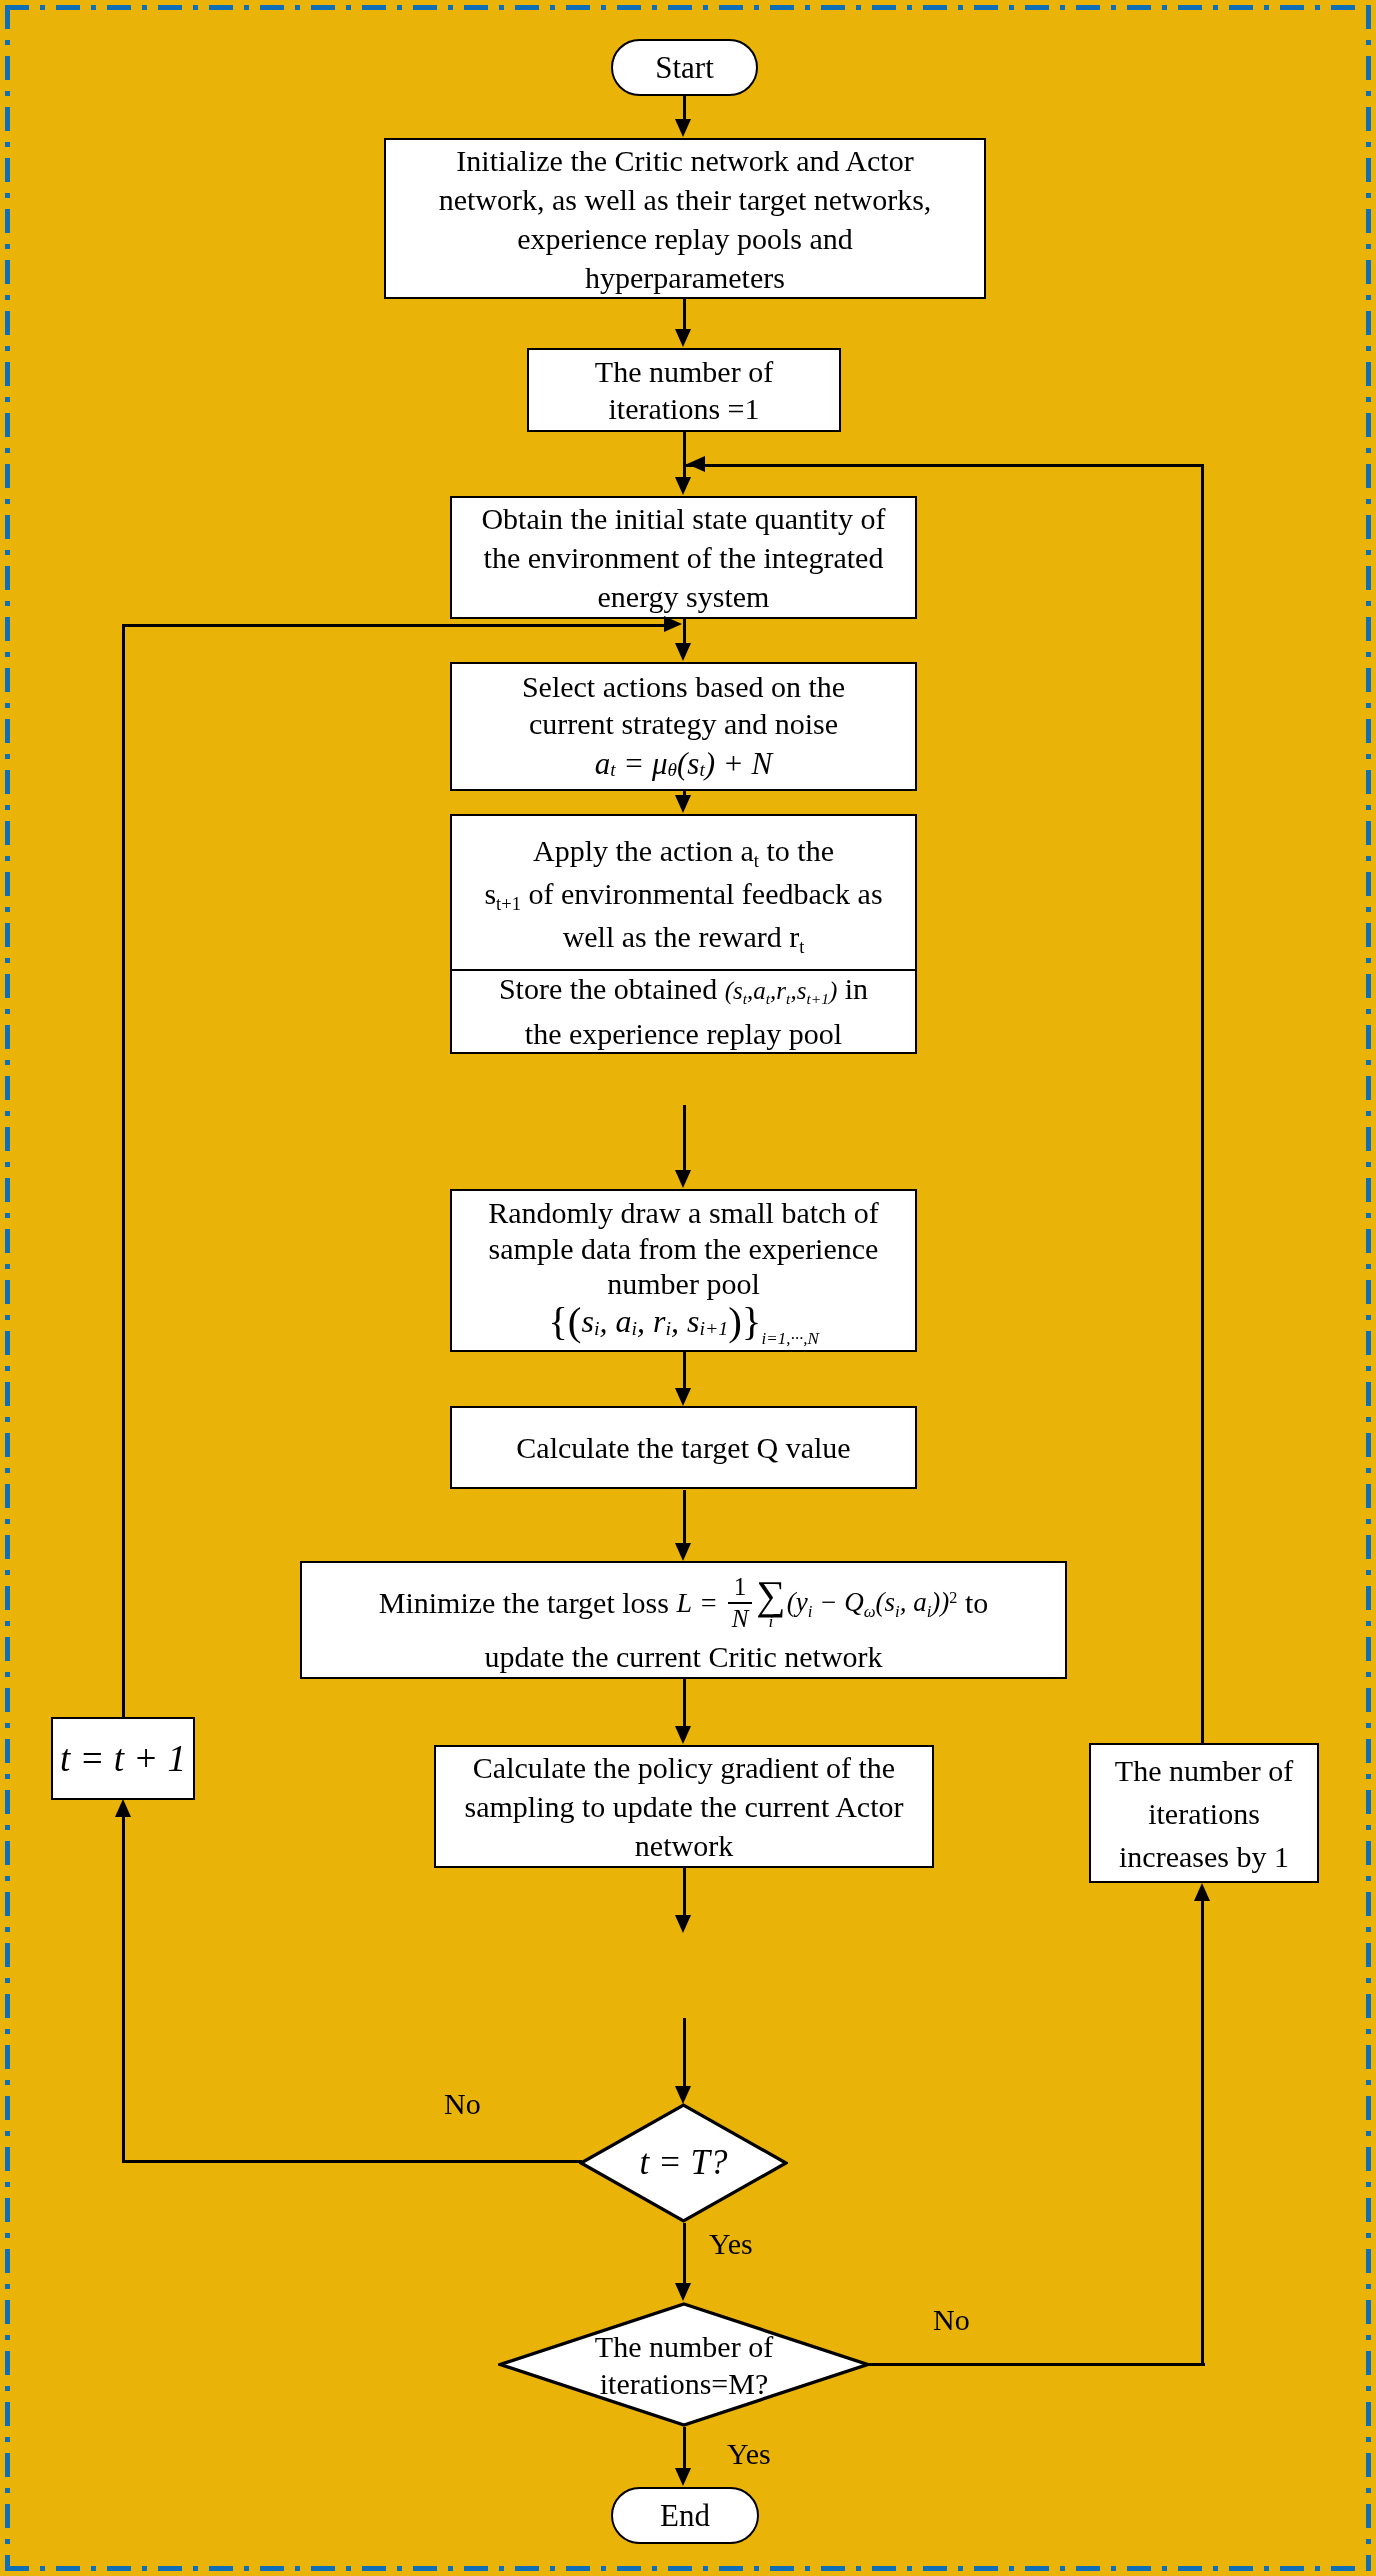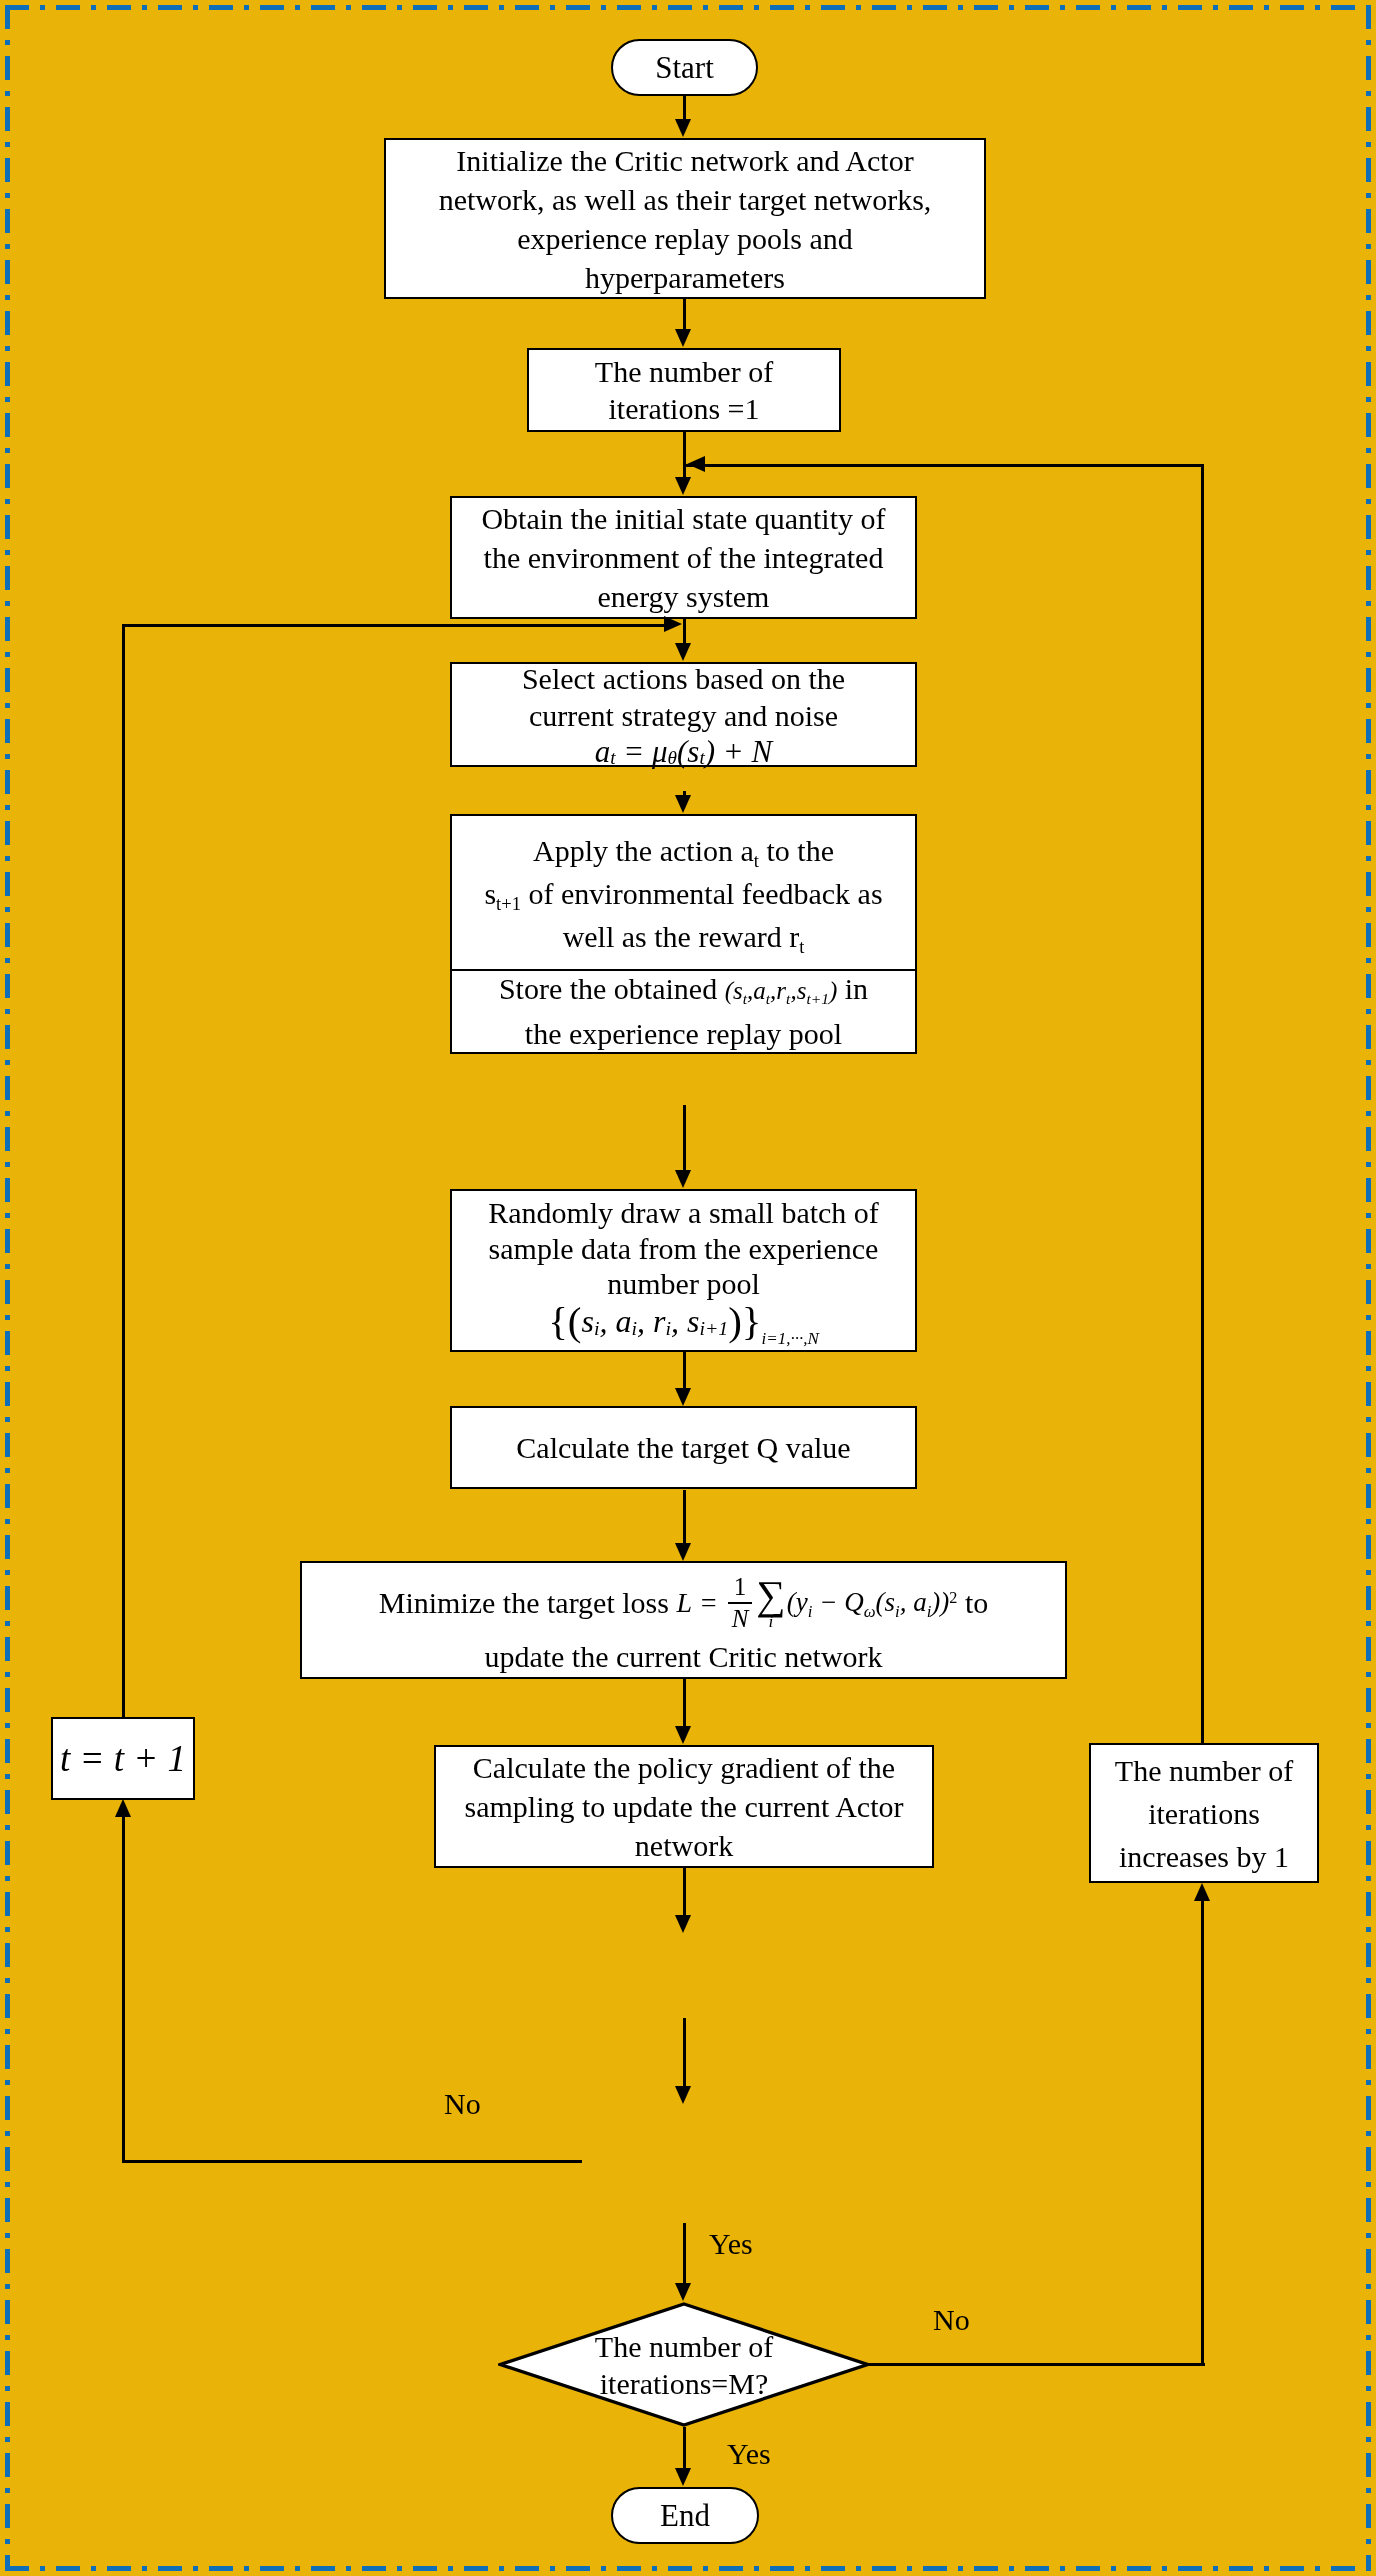--- a/index.html
+++ b/index.html
@@ -91,21 +91,21 @@
     <div>Obtain the initial state quantity of</div>
     <div>the environment of the integrated</div>
     <div>energy system</div>
   </div>
 
   <div class="line" style="left:683px; top:619px; width:3.3px; height:28px;"></div>
   <div class="arr down" style="left:675px; top:643px;"></div>
   <div class="line" style="left:122px; top:624px; width:543px; height:3.3px;"></div>
   <div class="arr right" style="left:664px; top:616px;"></div>
 
-  <div class="proc" style="left:450px; top:662px; width:467px; height:105px;">
+  <div class="proc" style="left:450px; top:662px; width:467px; height:129px;">
     <div class="t45c">Select actions based on the</div>
     <div class="t45c">current strategy and noise</div>
     <div class="mrow m" style="font-size:31px; height:43px;">
       <span>a</span>
         <span class="sb">t</span>
         <span class="pre"> = </span>
         <span>μ</span>
         <span class="sb">θ</span>
         <span>(</span>
         <span>s</span>
@@ -198,20 +198,26 @@
     <div>network</div>
   </div>
 
   <div class="line" style="left:683px; top:1868px; width:3.3px; height:49px;"></div>
   <div class="arr down" style="left:675px; top:1915px;"></div>
 
 
   <div class="line" style="left:683px; top:2018px; width:3.3px; height:70px;"></div>
   <div class="arr down" style="left:675px; top:2086px;"></div>
 
+  <div class="dia" style="left:579px; top:2103px; width:209px; height:120px;">
+    <svg width="209" height="120" viewBox="0 0 314 180">
+      <polygon points="157,3 311,90 157,177 3,90" fill="#ffffff" stroke="#000000" stroke-width="5"></polygon>
+    </svg>
+    <div class="dtxt m" style="font-size:35px;">t = T?</div>
+  </div>
   <div class="lab" style="left:444px; top:2087px;">No</div>
   <div class="lab" style="left:709px; top:2227px;">Yes</div>
 
   <div class="line" style="left:122px; top:2160px; width:460px; height:3.3px;"></div>
   <div class="line" style="left:122px; top:1817px; width:3.3px; height:346px;"></div>
   <div class="arr up" style="left:115px; top:1799px;"></div>
 
   <div class="proc" style="left:51px; top:1717px; width:144px; height:83px;">
     <div class="m" style="font-size:37px;">t = t + 1</div>
   </div>

